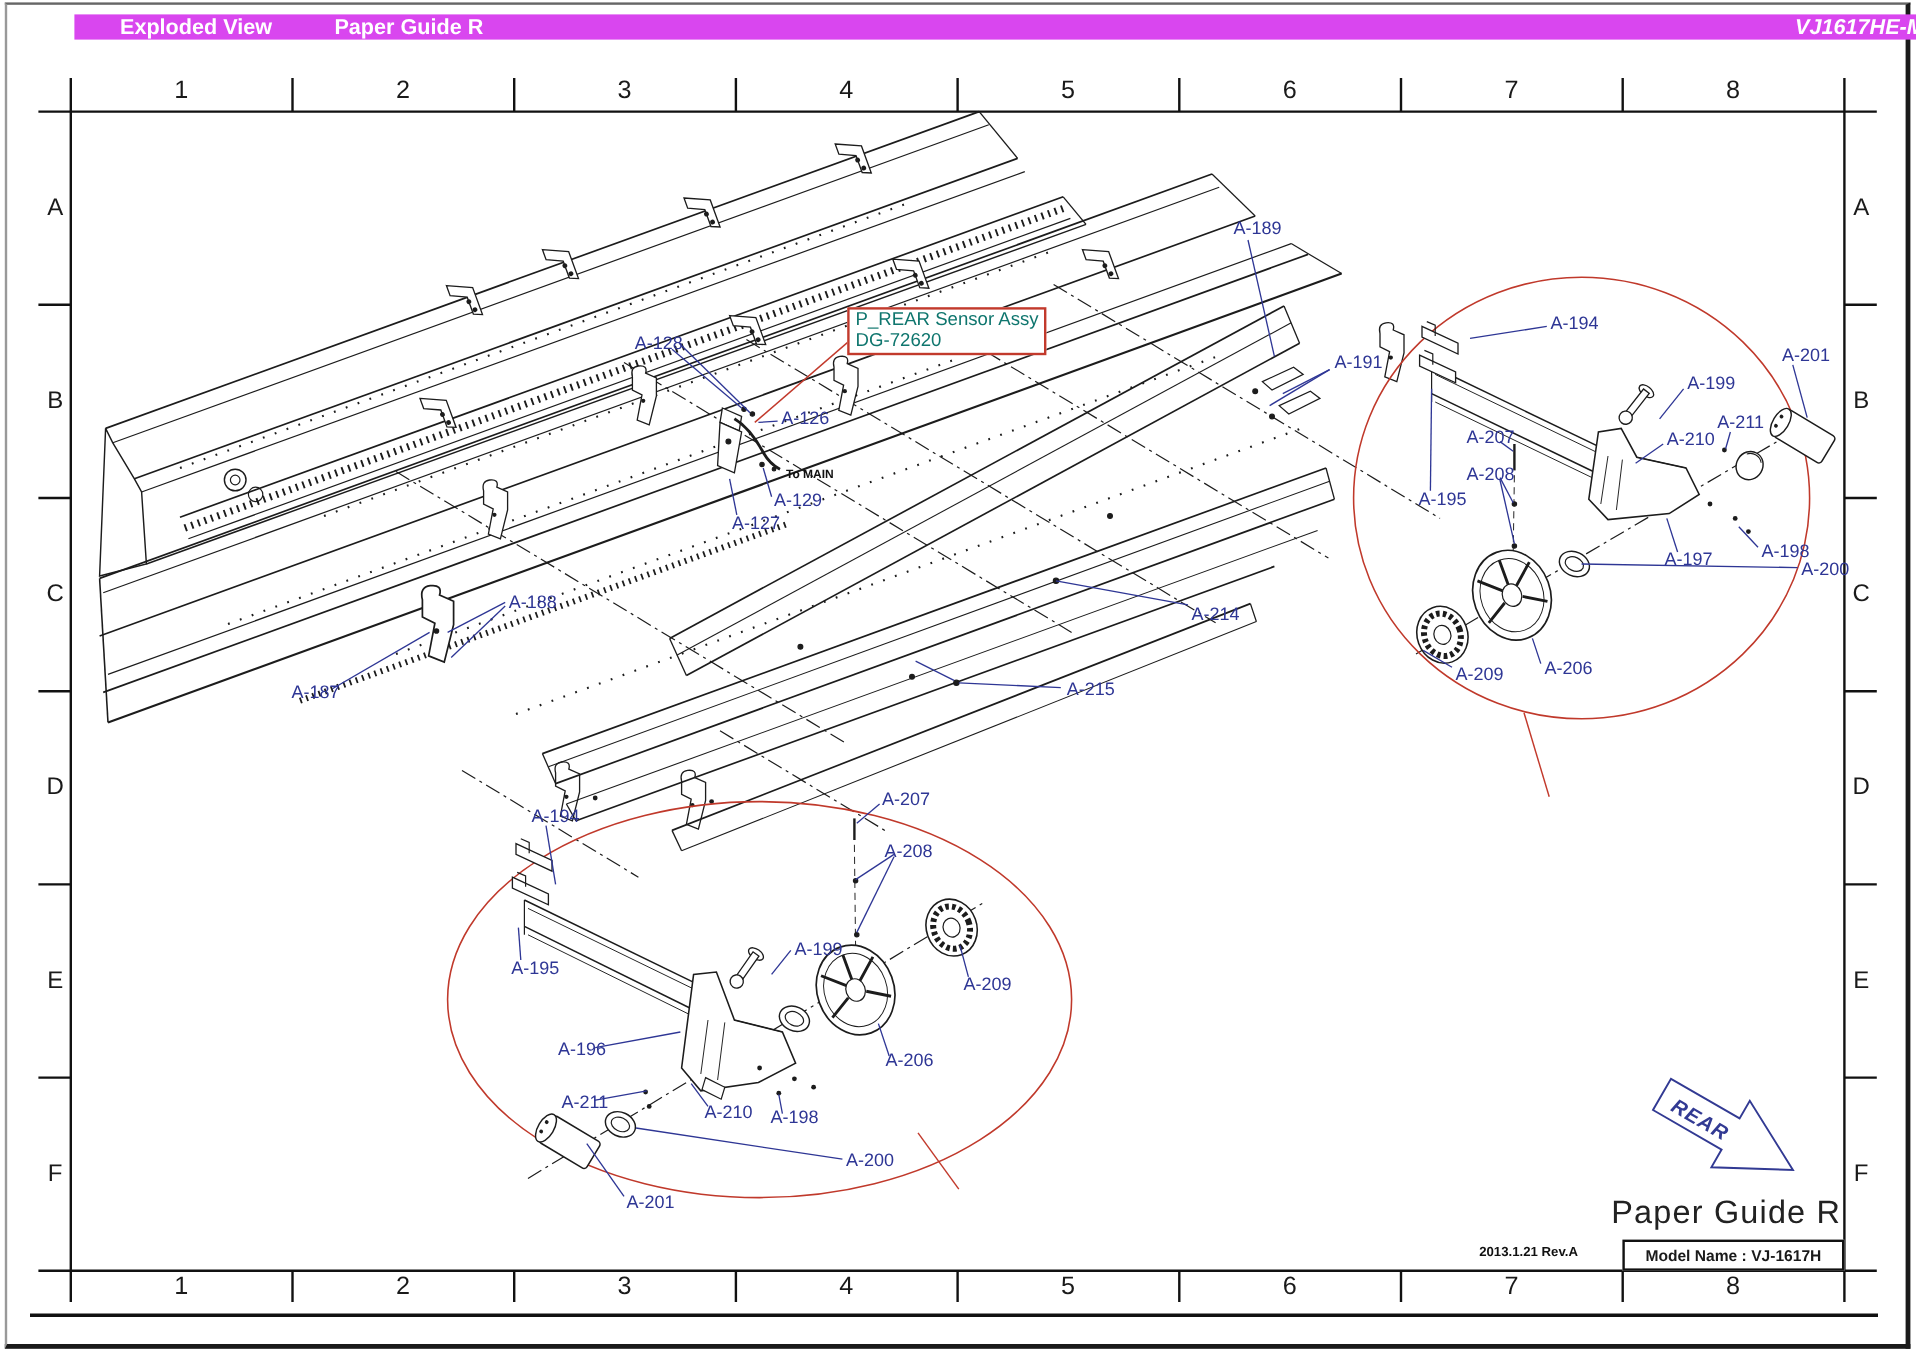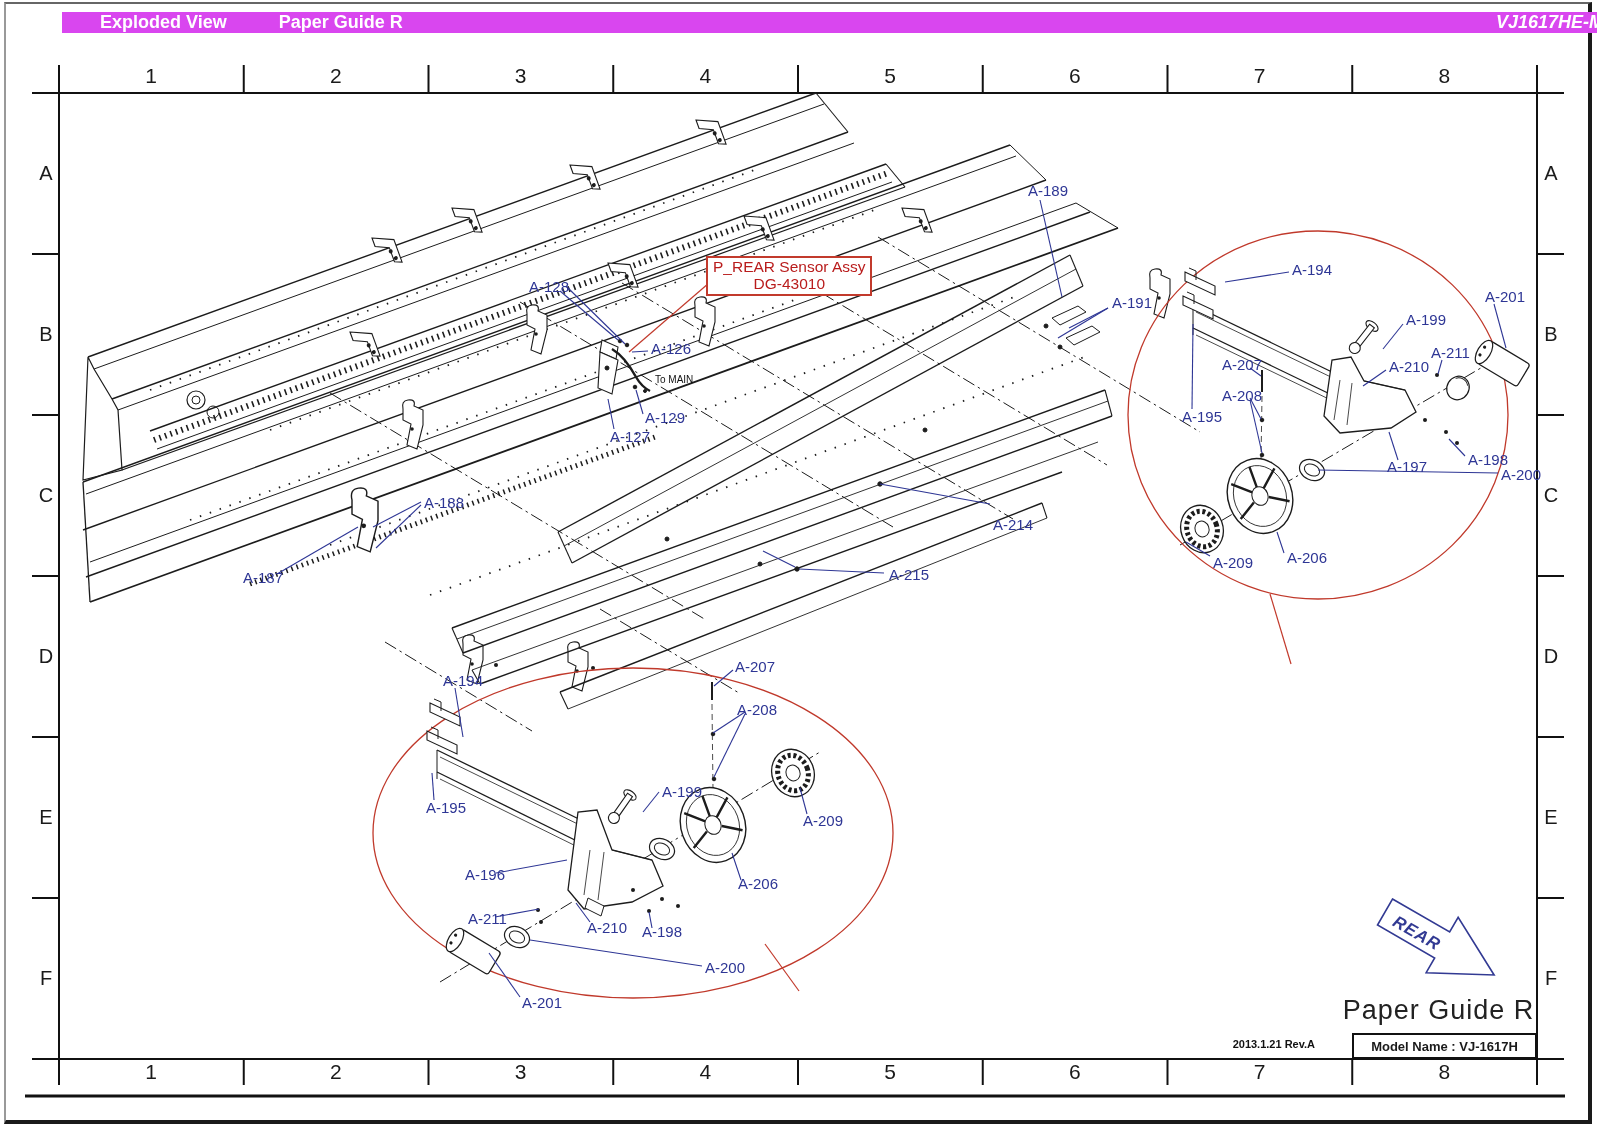--- a/index.html
+++ b/index.html
@@ -13,25 +13,25 @@
   #topbar .sec{margin-left:38px;font-size:18px;font-weight:bold;white-space:nowrap;}
   #topbar .sheet{margin-left:52px;font-size:18px;font-weight:bold;white-space:nowrap;}
   #topbar .code{margin-left:auto;margin-right:8px;font-size:18px;font-weight:bold;font-style:italic;white-space:nowrap;}
   svg{position:absolute;left:0;top:0;}
   
   .gnum{position:absolute;width:184px;text-align:center;font-size:21px;color:#1a1a1a;}
   .grow{position:absolute;width:26px;text-align:center;font-size:20px;color:#1a1a1a;}
   
   .plabel{position:absolute;font-size:15px;color:#2e3695;white-space:nowrap;}
   
-  .callout{position:absolute;border:2px solid #c23a2c;color:#b91c1c;background:#fff;
-        font-size:15.5px;line-height:1.08;padding:1px 5px 2px 5px;white-space:nowrap;text-align:center;}
+  .callout{position:absolute;border:2px solid #c23a2c;color:#0f766e;background:#fff;
+        font-size:15.5px;line-height:1.08;padding:1px 5px 2px 5px;white-space:nowrap;}
   .callout span{display:block;}
   
-  #to-main{position:absolute;left:655px;top:374px;font-size:10px;font-weight:normal;color:#111;}
+  #to-main{position:absolute;left:655px;top:390px;font-size:10px;font-weight:bold;color:#111;}
   
   #revision{position:absolute;left:1140px;top:1038px;width:175px;text-align:right;
         font-size:11px;font-weight:bold;color:#111;}
   #model-box{position:absolute;left:1352px;top:1033px;width:185px;height:26px;box-sizing:border-box;
         border:2px solid #111;display:flex;align-items:center;justify-content:center;
         font-size:13px;font-weight:bold;background:#fff;}
   #sheet-title{position:absolute;left:1340px;top:995px;width:197px;text-align:center;
         font-size:27px;color:#222;letter-spacing:1px;}
   #page-num{position:absolute;left:0;top:1102px;width:1597px;text-align:center;
         font-size:16px;font-weight:bold;color:#111;}
@@ -395,21 +395,21 @@
 
   <div id="part-labels">
       <span class="plabel" style="left: 529px; top: 278px;">A-128</span>
       <span class="plabel" style="left: 651px; top: 340px;">A-126</span>
       <span class="plabel" style="left: 645px; top: 409px;">A-129</span>
       <span class="plabel" style="left: 610px; top: 428px;">A-127</span>
       <span class="plabel" style="left: 424px; top: 494px;">A-188</span>
       <span class="plabel" style="left: 243px; top: 569px;">A-187</span>
       <span class="plabel" style="left: 1028px; top: 182px;">A-189</span>
       <span class="plabel" style="left: 1112px; top: 294px;">A-191</span>
-      <span class="plabel" style="left: 993px; top: 516px;">A-214</span>
+      <span class="plabel" style="left: 993px; top: 504px;">A-214</span>
       <span class="plabel" style="left: 889px; top: 566px;">A-215</span>
       <span class="plabel" style="left: 1292px; top: 261px;">A-194</span>
       <span class="plabel" style="left: 1485px; top: 288px;">A-201</span>
       <span class="plabel" style="left: 1406px; top: 311px;">A-199</span>
       <span class="plabel" style="left: 1431px; top: 344px;">A-211</span>
       <span class="plabel" style="left: 1389px; top: 358px;">A-210</span>
       <span class="plabel" style="left: 1222px; top: 356px;">A-207</span>
       <span class="plabel" style="left: 1222px; top: 387px;">A-208</span>
       <span class="plabel" style="left: 1182px; top: 408px;">A-195</span>
       <span class="plabel" style="left: 1387px; top: 458px;">A-197</span>
@@ -427,21 +427,21 @@
       <span class="plabel" style="left: 738px; top: 875px;">A-206</span>
       <span class="plabel" style="left: 468px; top: 910px;">A-211</span>
       <span class="plabel" style="left: 587px; top: 919px;">A-210</span>
       <span class="plabel" style="left: 642px; top: 923px;">A-198</span>
       <span class="plabel" style="left: 705px; top: 959px;">A-200</span>
       <span class="plabel" style="left: 522px; top: 994px;">A-201</span>
     </div>
 
   <div class="callout" style="left:706px;top:256px;">
     <span>P_REAR Sensor Assy</span>
-    <span>DG-43010</span>
+    <span>DG-72620</span>
   </div>
 
   <div id="to-main">To MAIN</div>
 
   <div id="revision">2013.1.21 Rev.A</div>
   <div id="model-box">Model Name : VJ-1617H</div>
   <div id="sheet-title">Paper Guide R</div>
 </div>
 
 </body></html>

